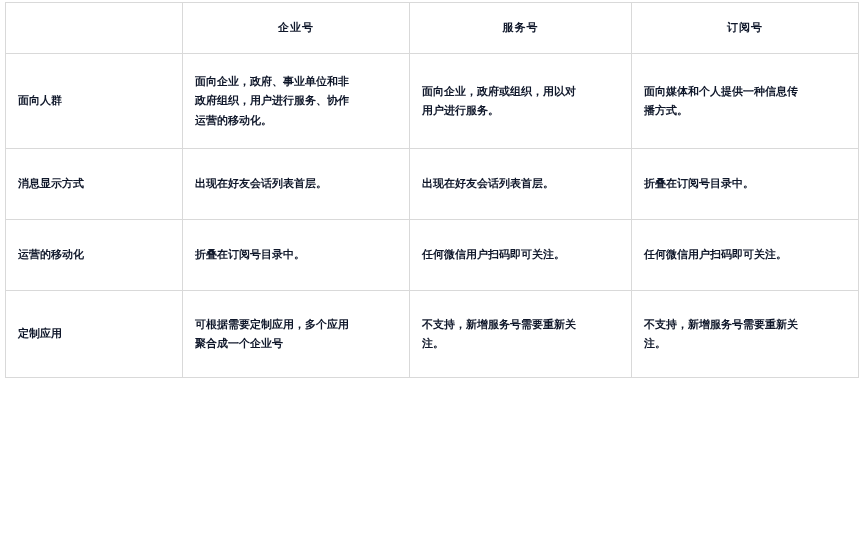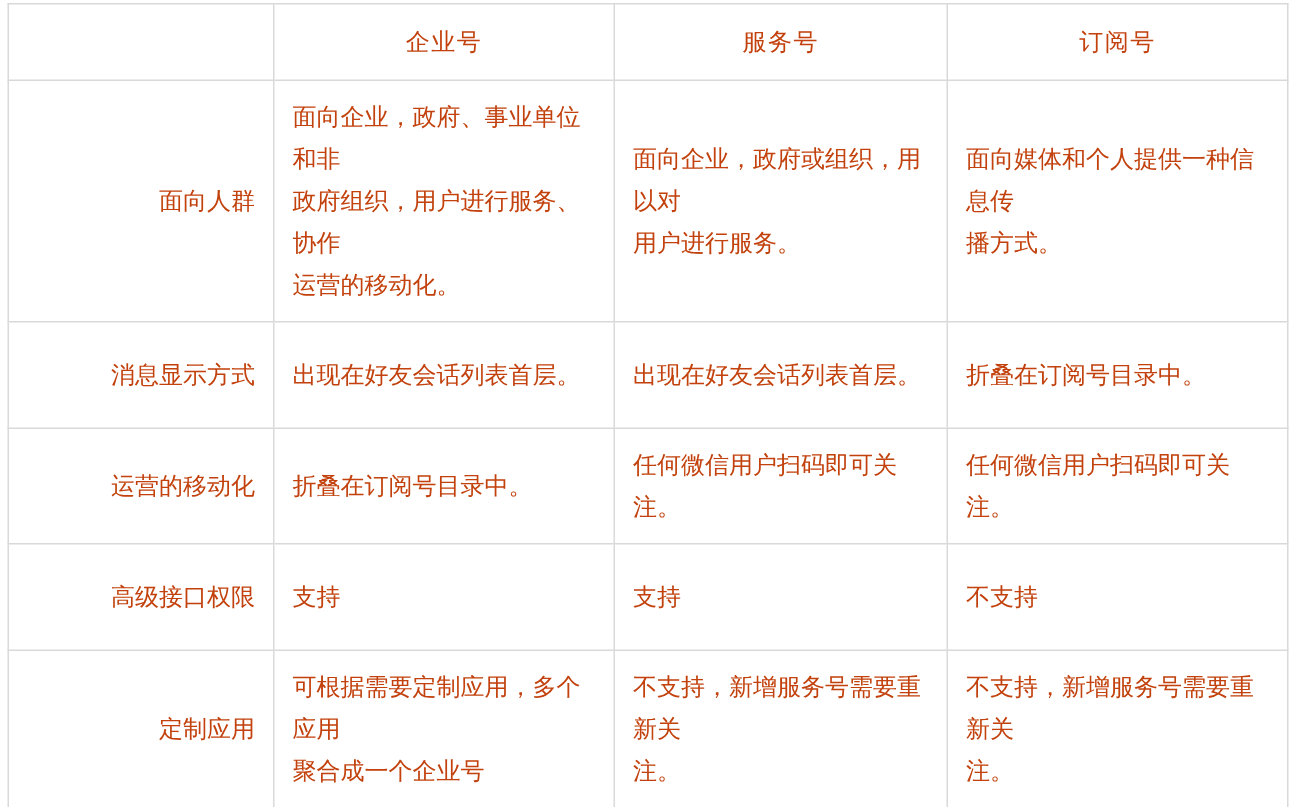--- a/index.html
+++ b/index.html
@@ -22,24 +22,24 @@
   table.compare {
     border-collapse: collapse;
     width: 853px;
     margin: 2px 0 0 5px;
     table-layout: fixed;
   }
   table.compare td, table.compare th {
     border: 1px solid #d9d9d9;
     vertical-align: middle;
     padding: 10px 12px;
-    font-weight: normal;
-    font-size: 16px;
+    font-weight: bold;
+    font-size: 11px;
     line-height: 1.75;
-    color: #c2410c;
+    color: #0f172a;
   }
   col.c0 { width: 177px; }
   col.c1 { width: 227px; }
   col.c2 { width: 222px; }
   col.c3 { width: 227px; }
 
   
   tr.head td, tr.head th {
     height: 38px;
     padding: 6px 12px;
@@ -64,21 +64,21 @@
     color: #333333;
     white-space: pre-line;
   }
   tr.r0 td { height: 74px; }
   tr.r1 td { height: 50px; }
   tr.r2 td { height: 50px; }
   tr.r3 td { height: 50px; }
   tr.r4 td { height: 66px; }
   tr.r5 td { height: 50px; }
   tr.r6 td { height: 66px; }
-  td.label-cell { vertical-align: middle; text-align: right; }
+  td.label-cell { vertical-align: middle; }
   td.body-cell { vertical-align: top; padding-top: 12px; }
   tr.r1 td.body-cell, tr.r2 td.body-cell, tr.r3 td.body-cell, tr.r5 td.body-cell { vertical-align: middle; padding-top: 10px; }
 </style>
 </head>
 <body>
 
 <div class="table-wrap">
   <table class="compare">
     <colgroup>
       <col class="c0">
@@ -114,26 +114,20 @@
 
 
       <tr class="r3">
         <td class="label-cell row-label">运营的移动化</td>
         <td class="body-cell cell-text">折叠在订阅号目录中。</td>
         <td class="body-cell cell-text">任何微信用户扫码即可关注。</td>
         <td class="body-cell cell-text">任何微信用户扫码即可关注。</td>
       </tr>
 
 
-      <tr class="r5">
-        <td class="label-cell row-label">高级接口权限</td>
-        <td class="body-cell cell-text">支持</td>
-        <td class="body-cell cell-text">支持</td>
-        <td class="body-cell cell-text">不支持</td>
-      </tr>
 
       <tr class="r6">
         <td class="label-cell row-label">定制应用</td>
         <td class="body-cell cell-text">可根据需要定制应用，多个应用
 聚合成一个企业号</td>
         <td class="body-cell cell-text">不支持，新增服务号需要重新关
 注。</td>
         <td class="body-cell cell-text">不支持，新增服务号需要重新关
 注。</td>
       </tr>

